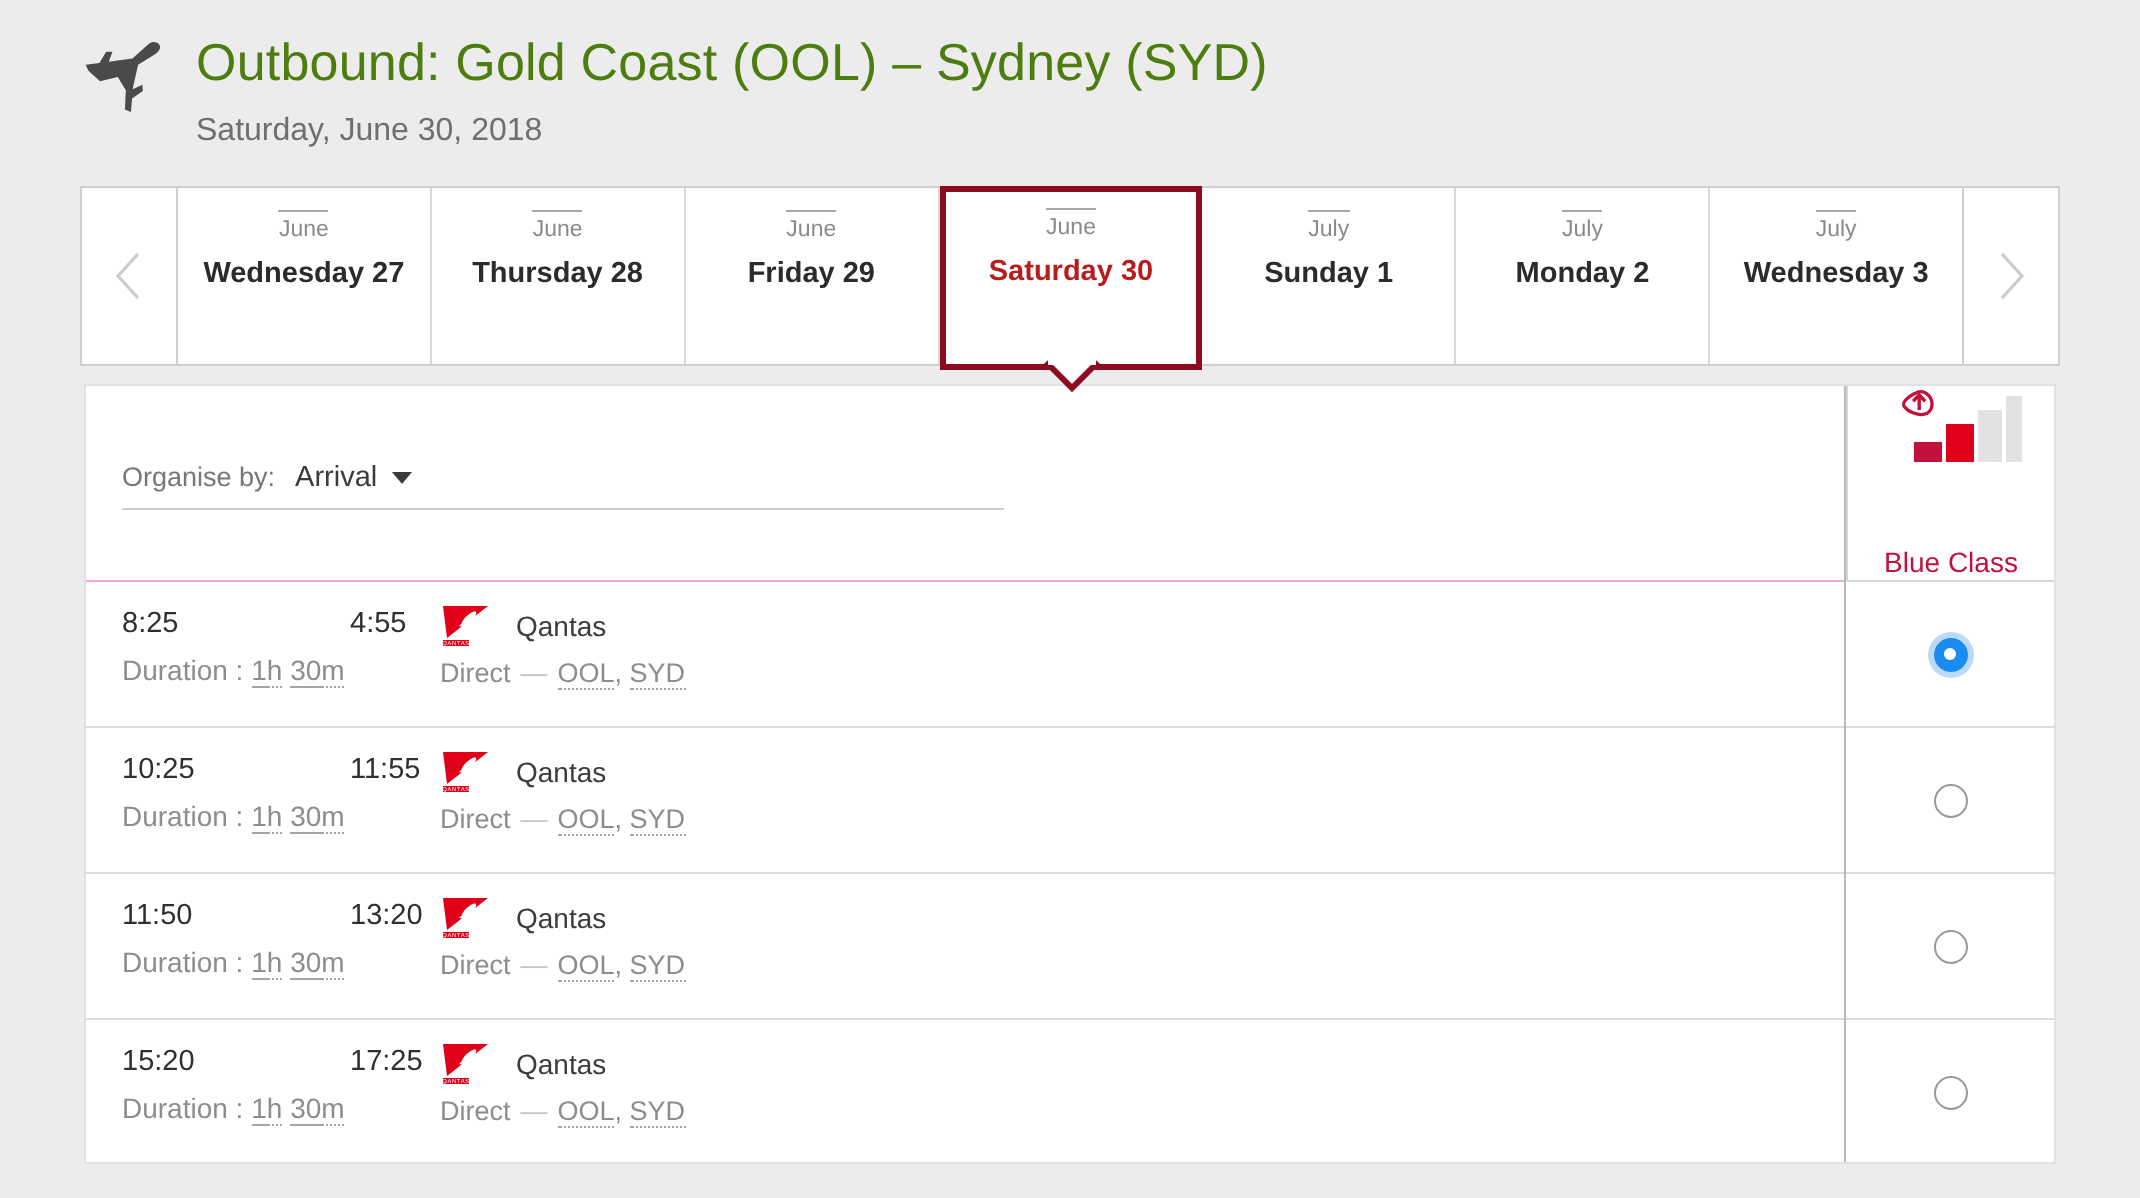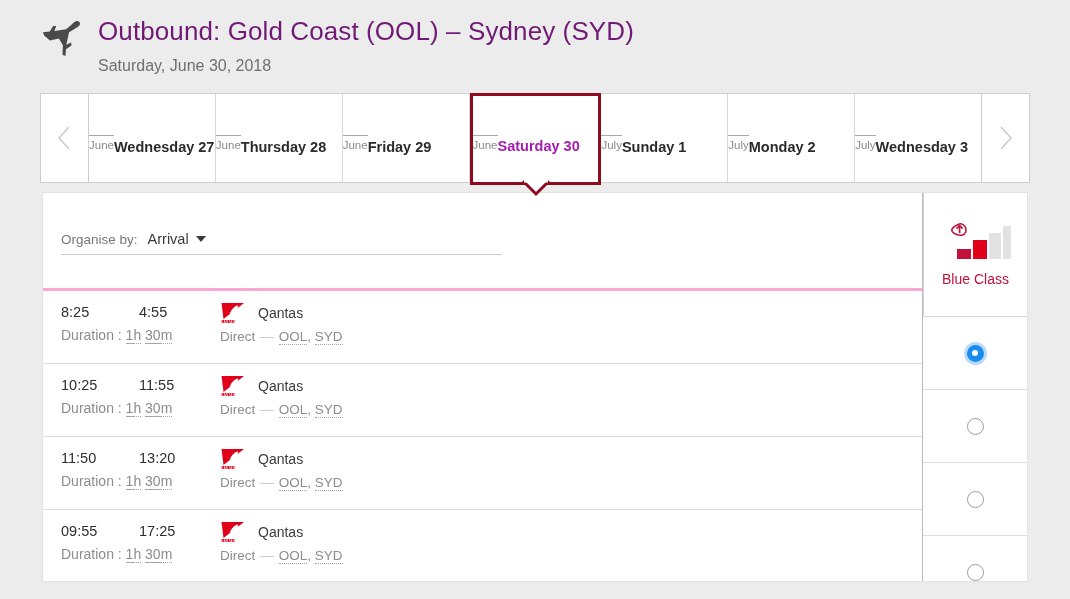--- a/index.html
+++ b/index.html
@@ -25,21 +25,21 @@
   .header-row { display: flex; align-items: flex-start; }
   .plane-icon {
     width: 46px; height: 44px;
     margin-top: 12px;
     flex: 0 0 auto;
     display: block;
   }
   .header-text { margin-left: 12px; padding-top: 16px; }
   .page-title {
     font-size: 26px;
-    color: #701a75;
+    color: #4d7c0f;
     font-weight: 400;
     letter-spacing: 0.1px;
     line-height: 30px;
     white-space: nowrap;
   }
   .page-subtitle {
     font-size: 16px;
     color: #6f6f6f;
     font-weight: 400;
     margin-top: 10px;
@@ -69,20 +69,21 @@
   .date-arrow.right { border-left: 1px solid #cfcfcf; }
   .chev { width: 15px; height: 26px; display: block; }
 
   .date-list { display: flex; flex: 1 1 auto; }
   .date-cell {
     flex: 1 1 0;
     position: relative;
     background: #ffffff;
     border-right: 1px solid #d7d7d7;
     display: flex;
+    flex-direction: column;
     align-items: center;
     padding-top: 11px;
     cursor: pointer;
   }
   .date-cell:last-child { border-right: none; }
   .date-month {
     font-size: 11.5px;
     color: #8a8a8a;
     border-top: 1px solid #a8a8a8;
     padding-top: 2px;
@@ -98,21 +99,21 @@
     white-space: nowrap;
   }
   .date-cell.selected {
     border: 3px solid #8c0b20;
     border-right: 3px solid #8c0b20;
     z-index: 4;
     padding-top: 8px;
     margin: -1px 0;
     height: 92px;
   }
-  .date-cell.selected .date-day { color: #a21caf; }
+  .date-cell.selected .date-day { color: #b91c1c; }
   .date-cell.selected .arrow-down {
     position: absolute;
     left: 50%;
     bottom: -12px;
     transform: translateX(-50%);
     width: 26px;
     height: 13px;
     overflow: visible;
   }
 
@@ -127,21 +128,21 @@
   }
 
   .panel-grid { display: flex; height: 100%; }
   .col-main  { flex: 1 1 auto; border-right: 1px solid #b9b9b9; }
   .col-class { flex: 0 0 104px; }
 
   
   .controls {
     height: 98px;
     padding: 38px 12px 0 18px;
-    border-bottom: 3px solid #f9a8d4;
+    border-bottom: 1px solid #f9a8d4;
   }
   .organise-row {
     display: flex;
     align-items: baseline;
     border-bottom: 1px solid #cbcbcb;
     width: 441px;
     padding-bottom: 7px;
   }
   .organise-label {
     font-size: 13.5px;
@@ -176,21 +177,21 @@
   
   .flight-row {
     height: 73px;
     border-bottom: 1px solid #dcdcdc;
     padding: 12px 0 0 18px;
     display: flex;
   }
   .flight-row:last-child { border-bottom: none; }
 
   .times-col { width: 158px; flex: 0 0 158px; }
-  .times-line { display: flex; }
+  .times-line { display: flex; gap: 36px; }
   .t-dep, .t-arr {
     font-size: 14.5px;
     color: #2f2f2f;
     line-height: 18px;
   }
   .t-dep { width: 78px; }
   .duration-line {
     margin-top: 6px;
     font-size: 14px;
     color: #8d8d8d;
@@ -213,28 +214,28 @@
     margin-top: 5px;
     font-size: 13.5px;
     color: #8d8d8d;
     line-height: 17px;
     white-space: nowrap;
   }
   .route-line .dash { color: #c4c4c4; margin: 0 5px; }
 
   
   .class-head {
-    height: 124px;
+    height: 98px;
     border: 1px solid #d6d6d6;
     border-top: none;
     border-right: none;
     display: flex;
     flex-direction: column;
     align-items: center;
-    justify-content: center;
+    justify-content: space-between;
   }
   .class-icon { width: 70px; height: 48px; display: block; }
   .class-label {
     font-size: 14px;
     color: #c2113a;
     margin-top: 2px;
     line-height: 17px;
   }
   .class-cell {
     height: 73px;
@@ -410,21 +411,21 @@
                     <text x="8" y="20.5" font-size="2.9" fill="#ffffff" text-anchor="middle" font-family="Liberation Sans, sans-serif" letter-spacing="0.35">QANTAS</text>
                   </svg>
                   <span class="carrier-name">Qantas</span>
                 </div>
                 <div class="route-line"><span>Direct</span><span class="dash">—</span><span class="u-dot">OOL</span>, <span class="u-dot">SYD</span></div>
               </div>
             </div>
             <div class="flight-row">
               <div class="times-col">
                 <div class="times-line">
-                  <span class="t-dep">09:55</span>
+                  <span class="t-dep">15:20</span>
                   <span class="t-arr">17:25</span>
                 </div>
                 <div class="duration-line"><span>Duration :</span> <span class="u-solid">1</span><span class="u-dot">h</span> <span class="u-solid">30</span><span class="u-dot">m</span></div>
               </div>
               <div class="carrier-col">
                 <div class="carrier-line">
                   <svg class="qantas-logo" viewBox="0 0 26 22">
                     <path d="M1.5 1 L24 1 L3.5 17 Z" fill="#e1001a"></path>
                     <path d="M17.6 3.6 c-1.2 .2 -2.8 1.1 -4.2 2.4 c-1.5 1.4 -2.5 2.9 -2.6 3.8 l-1.5 1.4 l1.6 -.3 l-1.2 2.1 l2.1 -1.8 l.7 .9 l.5 -1.6 c1.1 -.5 2.4 -1.5 3.4 -2.7 c1.2 -1.4 1.8 -2.8 1.7 -3.6 z" fill="#ffffff"></path>
                     <rect x="1.5" y="18" width="13" height="3" fill="#e1001a"></rect>

